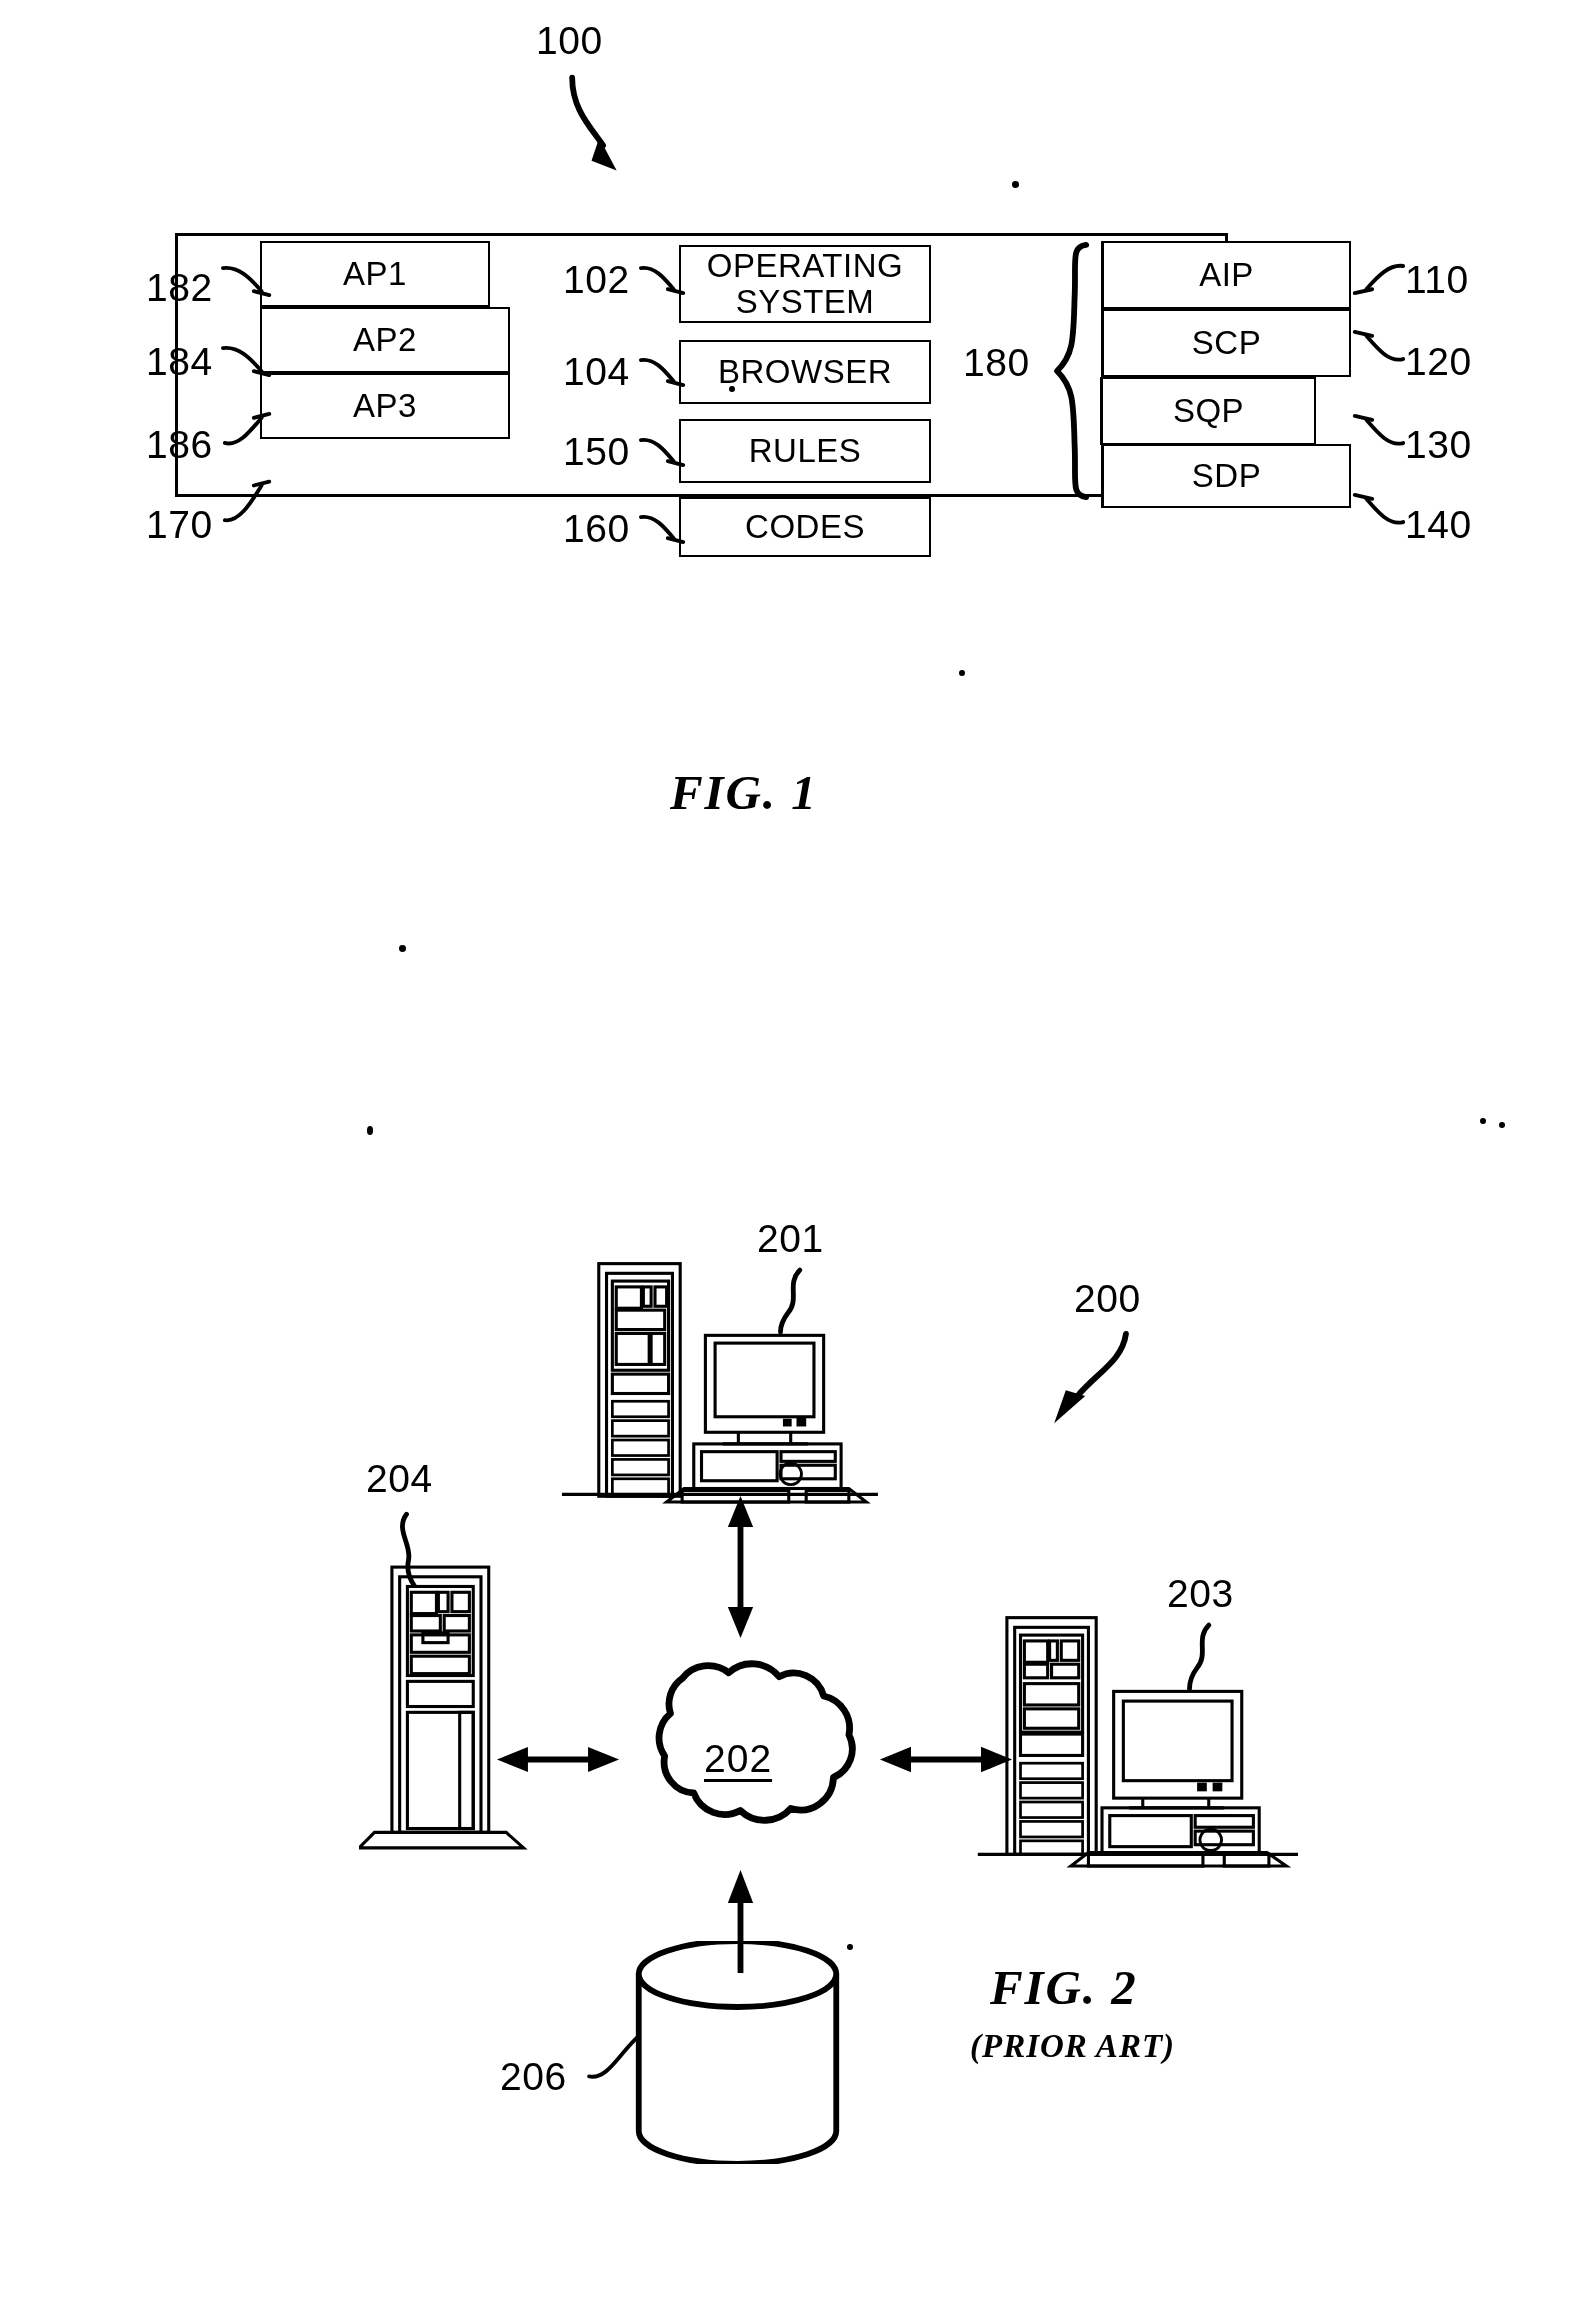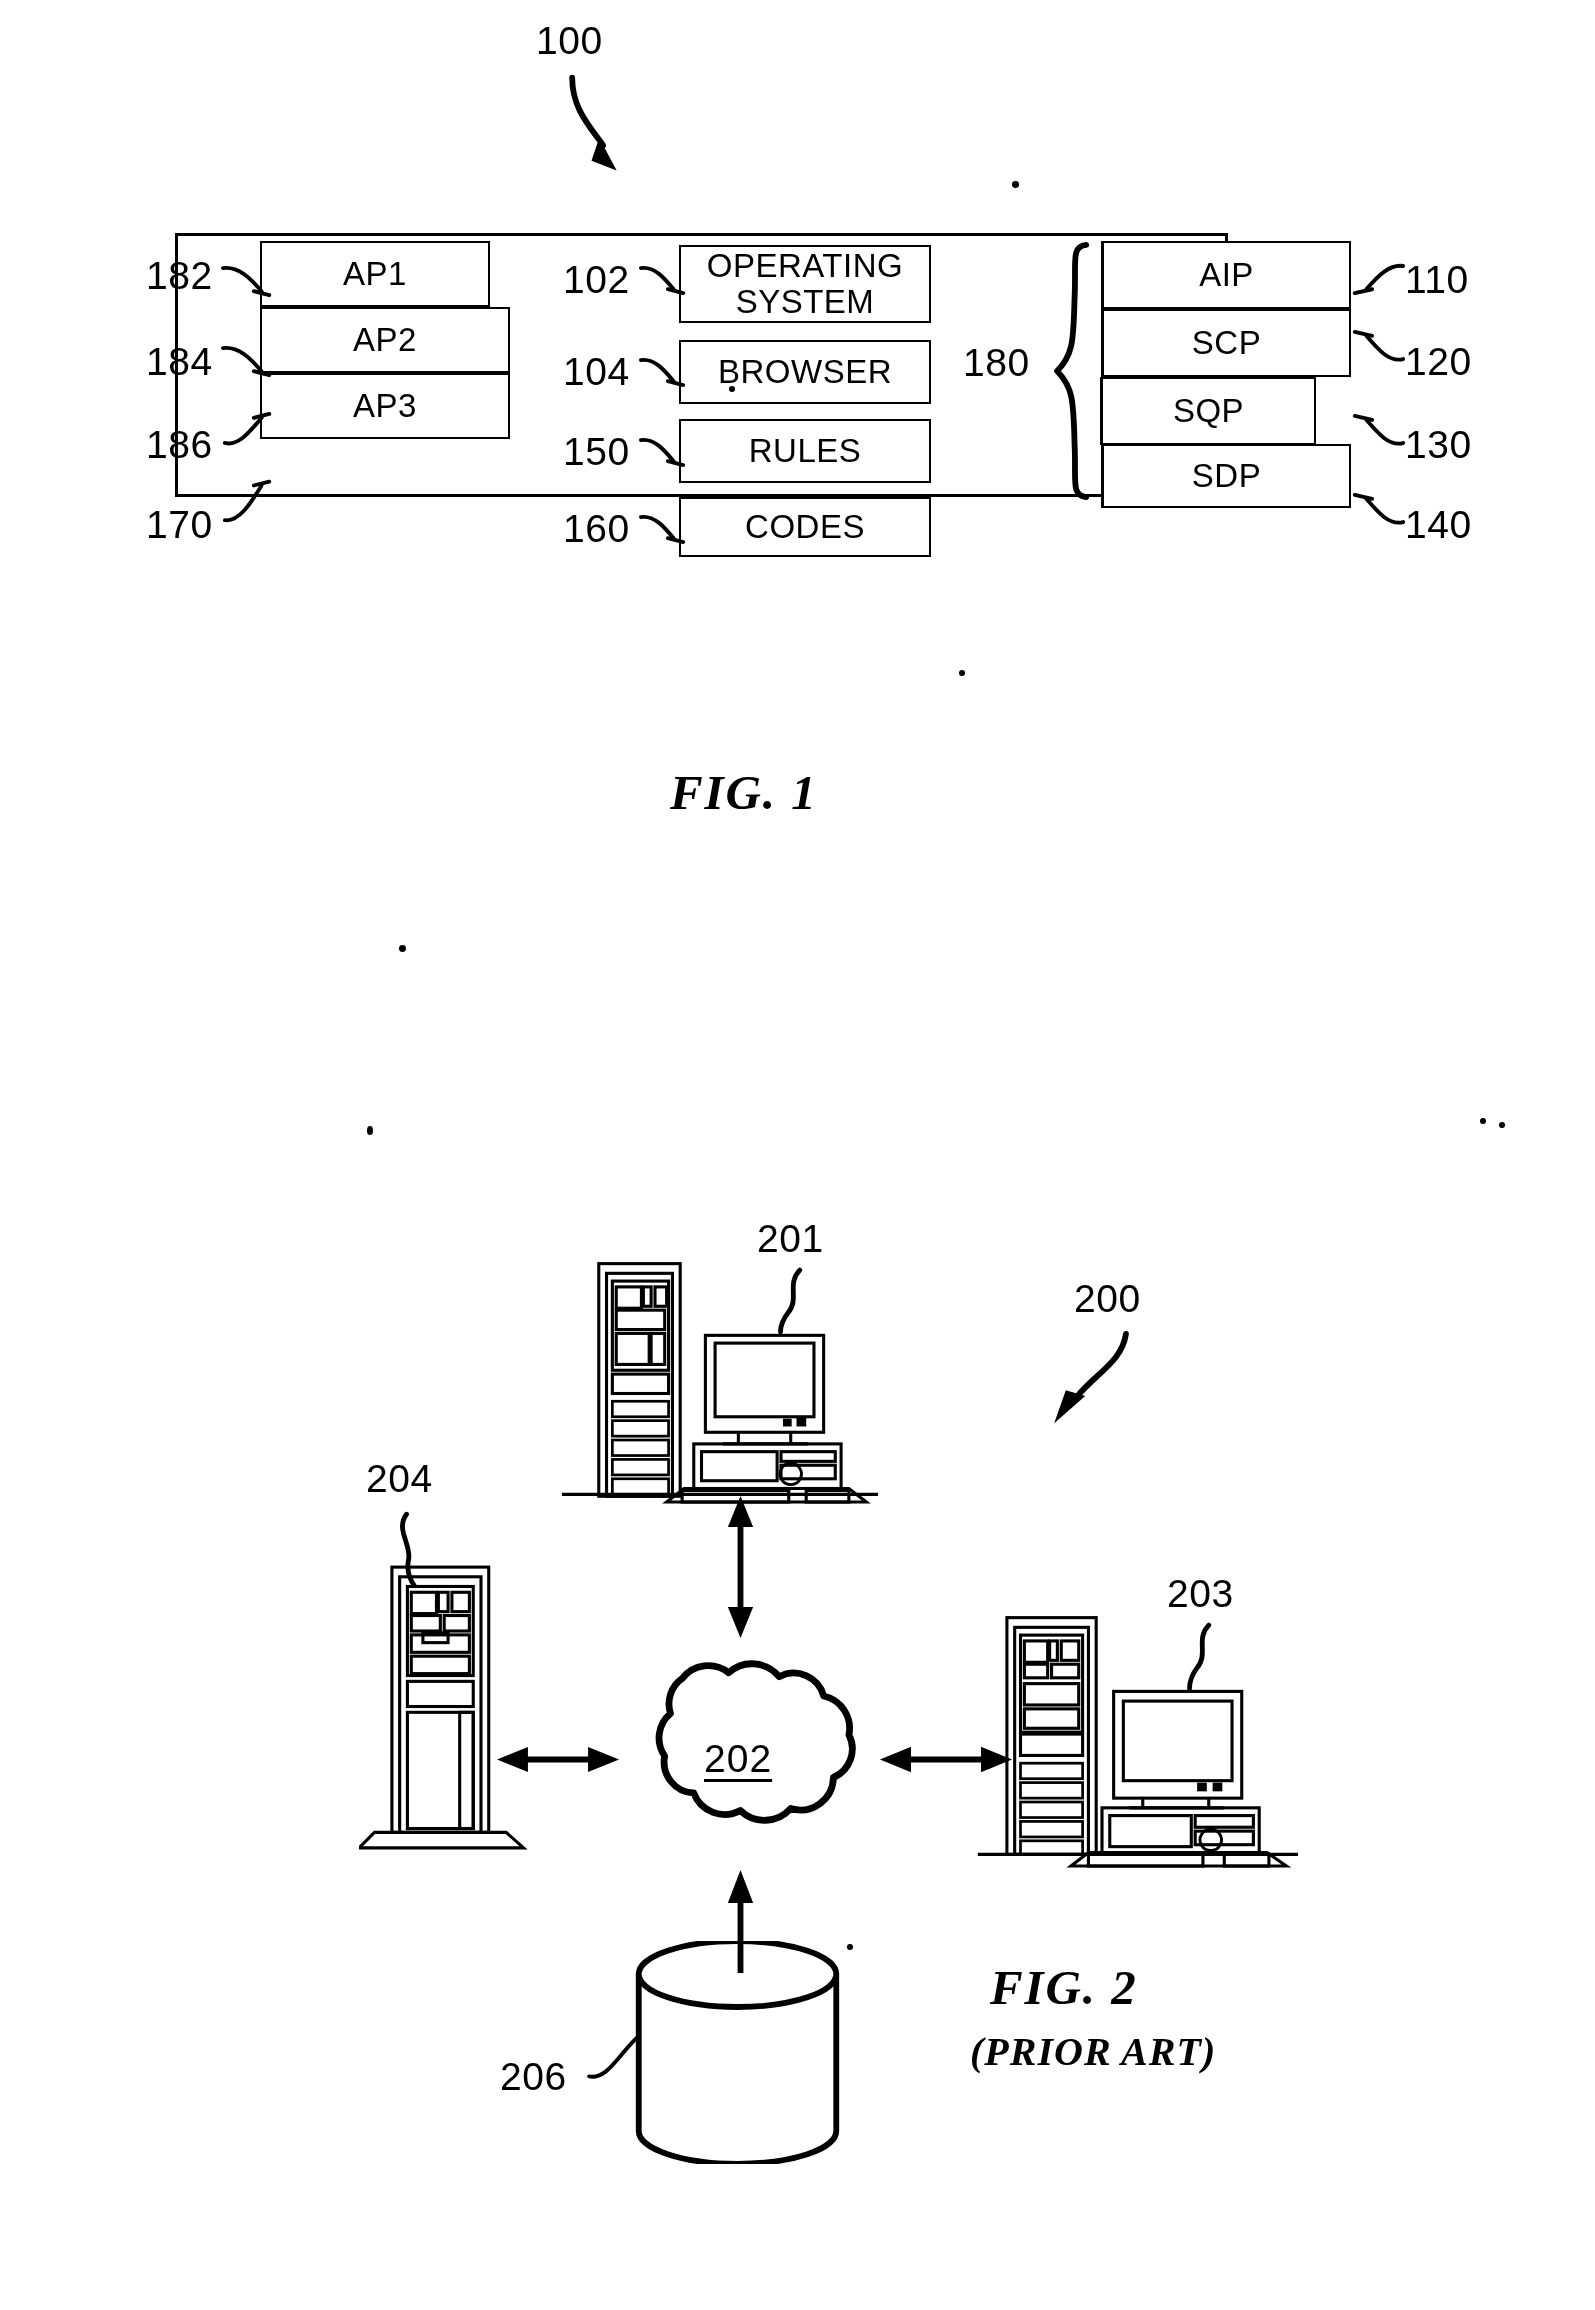--- a/index.html
+++ b/index.html
@@ -37,21 +37,21 @@
     letter-spacing: 1.9px;
     white-space: nowrap;
     line-height: 1.05;
     text-align: center;
   }
   .fig-sub {
     position: absolute;
     font-family: "Liberation Serif", serif;
     font-style: italic;
     font-weight: bold;
-    font-size: 40px;
+    font-size: 33px;
     letter-spacing: 1px;
     white-space: nowrap;
     text-align: center;
   }
 
   
   #fig1-outer {
     position: absolute;
     left: 175px;
     top: 233px;
@@ -107,21 +107,21 @@
   <div class="f1cell" style="left:260px; top:241px; width:230px; height:66px;">
     <span>AP1</span>
   </div>
   <div class="f1cell" style="left:260px; top:307px; width:250px; height:66px;">
     <span>AP2</span>
   </div>
   <div class="f1cell" style="left:260px; top:373px; width:250px; height:66px;">
     <span>AP3</span>
   </div>
 
-  <div class="ref" style="left:146px; top:256px;">182</div>
+  <div class="ref" style="left:146px; top:268px;">182</div>
   <svg class="leader" style="left:221px; top:262px;" width="56" height="43" viewBox="0 0 58 44">
     <path d="M2 6 C18 4, 30 16, 42 30" stroke="#000" stroke-width="4" fill="none" stroke-linecap="round"></path>
     <path d="M34 30 L50 34" stroke="#000" stroke-width="4" stroke-linecap="round"></path>
   </svg>
 
   <div class="ref" style="left:146px; top:342px;">184</div>
   <svg class="leader" style="left:221px; top:342px;" width="56" height="43" viewBox="0 0 58 44">
     <path d="M2 6 C18 4, 30 16, 42 30" stroke="#000" stroke-width="4" fill="none" stroke-linecap="round"></path>
     <path d="M34 30 L50 34" stroke="#000" stroke-width="4" stroke-linecap="round"></path>
   </svg>

